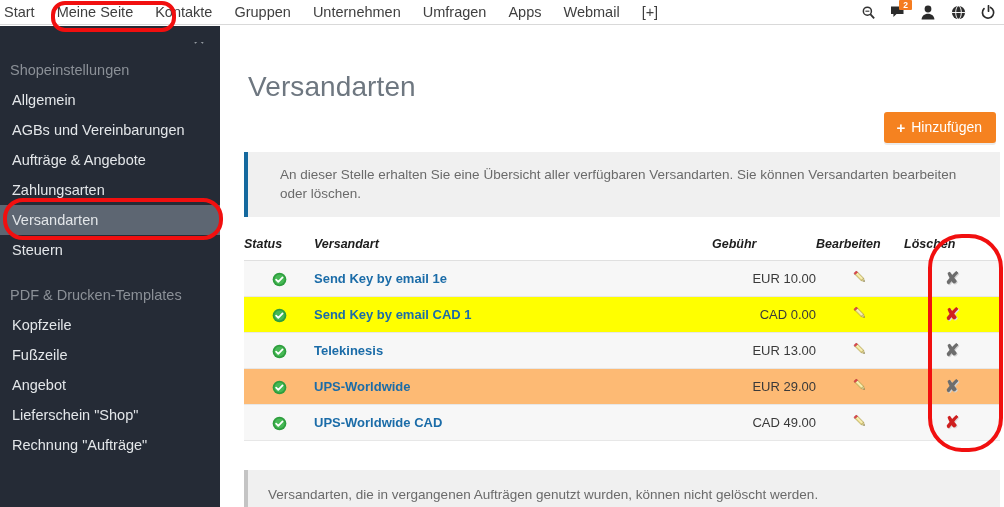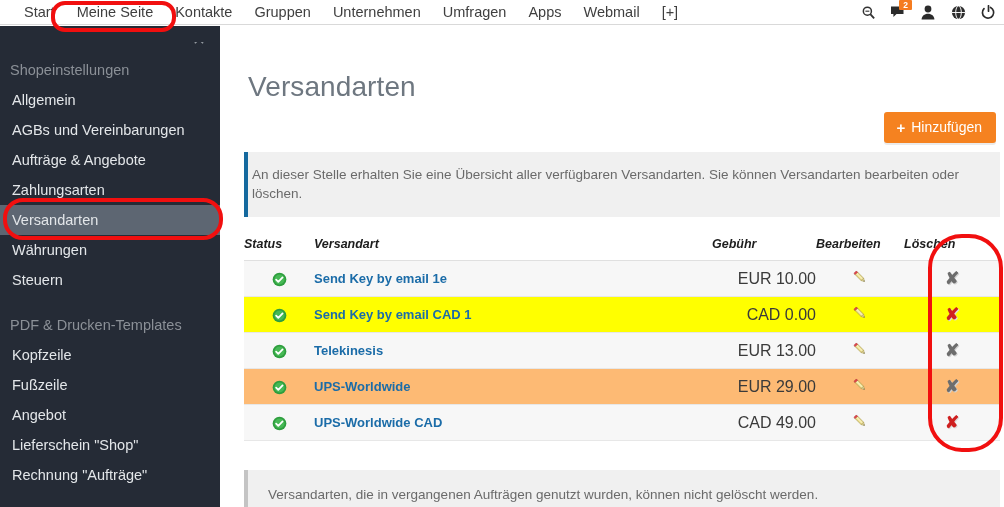--- a/index.html
+++ b/index.html
@@ -36,21 +36,21 @@
   }
   .nav-item {
     font-size: 14.5px;
     color: #3f3f3f;
     padding: 0 11px;
     line-height: 25px;
     height: 25px;
     white-space: nowrap;
     cursor: pointer;
   }
-  .nav-item.first { padding-left: 24px; }
+  .nav-item.first { padding-left: 4px; }
   .nav-item.active {
     background: #15699e;
     color: #ffffff;
     font-weight: normal;
   }
   .nav-spacer { flex: 1 1 auto; }
   .nav-icons {
     display: flex;
     align-items: center;
     gap: 14px;
@@ -177,21 +177,21 @@
     width: 756px;
     background: #f0f0f0;
     box-sizing: border-box;
     color: #6a6a6a;
     font-size: 13.5px;
     line-height: 19px;
   }
   #info-top {
     top: 126px;
     border-left: 4px solid #15699e;
-    padding: 13px 18px 14px 4px;
+    padding: 13px 18px 14px 32px;
   }
   #info-bottom {
     top: 444px;
     border-left: 4px solid #c4c4c4;
     padding: 15px 18px 18px 20px;
   }
 
   
   #table-wrap {
     position: absolute;
@@ -239,21 +239,21 @@
   .cell-name {
     padding-left: 10px;
     color: #1b6ca8;
     font-weight: bold;
     font-size: 13px;
     cursor: pointer;
   }
   .cell-fee {
     padding-right: 6px;
     color: #3a3a3a;
-    font-size: 16px;
+    font-size: 13px;
   }
   .status-ico {
     display: inline-block;
     width: 15px; height: 15px;
     vertical-align: middle;
   }
   .del-x {
     font-family: "Liberation Sans", sans-serif;
     font-size: 17px;
     font-weight: bold;
@@ -344,21 +344,20 @@
 
 <div id="sidebar">
   <div id="sidebar-close">✕</div>
   <div id="sidebar-content">
       <div class="side-group-title" id="grp1-title">Shopeinstellungen</div>
       <div class="side-item">Allgemein</div>
       <div class="side-item">AGBs und Vereinbarungen</div>
       <div class="side-item">Aufträge &amp; Angebote</div>
       <div class="side-item">Zahlungsarten</div>
       <div class="side-item selected">Versandarten</div>
-      <div class="side-item">Währungen</div>
       <div class="side-item">Steuern</div>
       <div class="side-group-title" id="grp2-title">PDF &amp; Drucken-Templates</div>
       <div class="side-item">Kopfzeile</div>
       <div class="side-item">Fußzeile</div>
       <div class="side-item">Angebot</div>
       <div class="side-item">Lieferschein "Shop"</div>
       <div class="side-item">Rechnung "Aufträge"</div>
     </div>
 </div>
 

